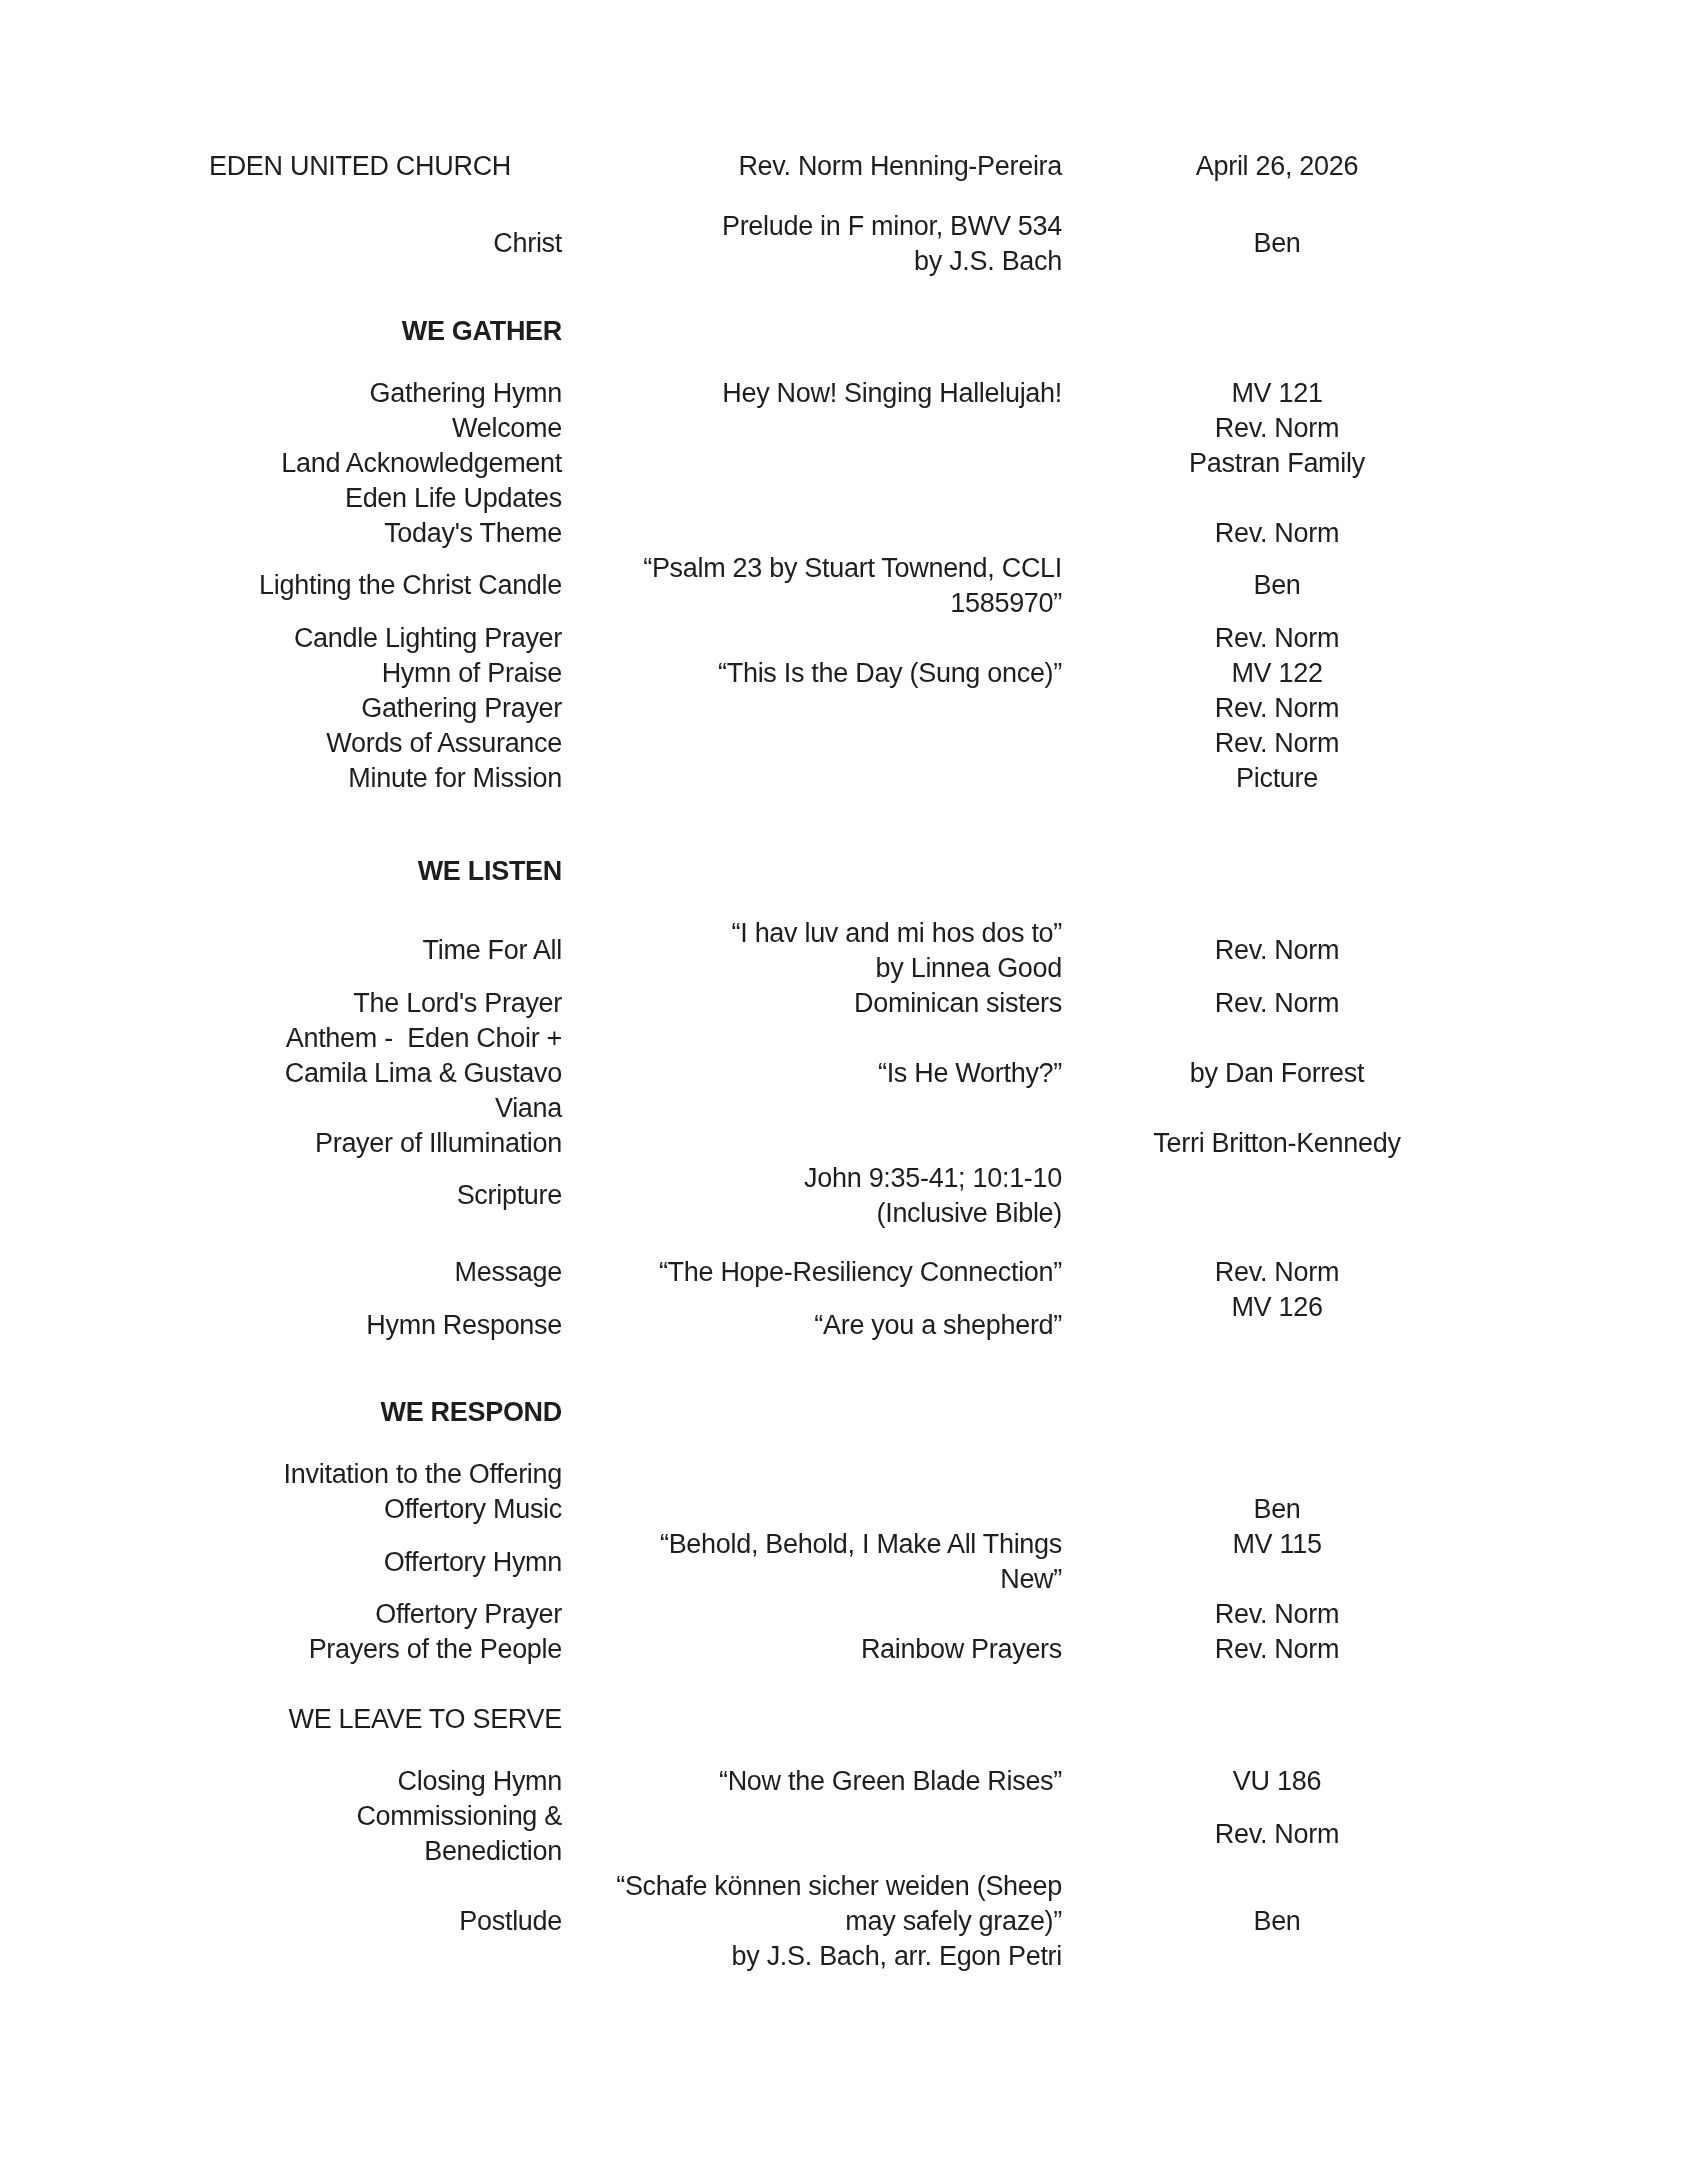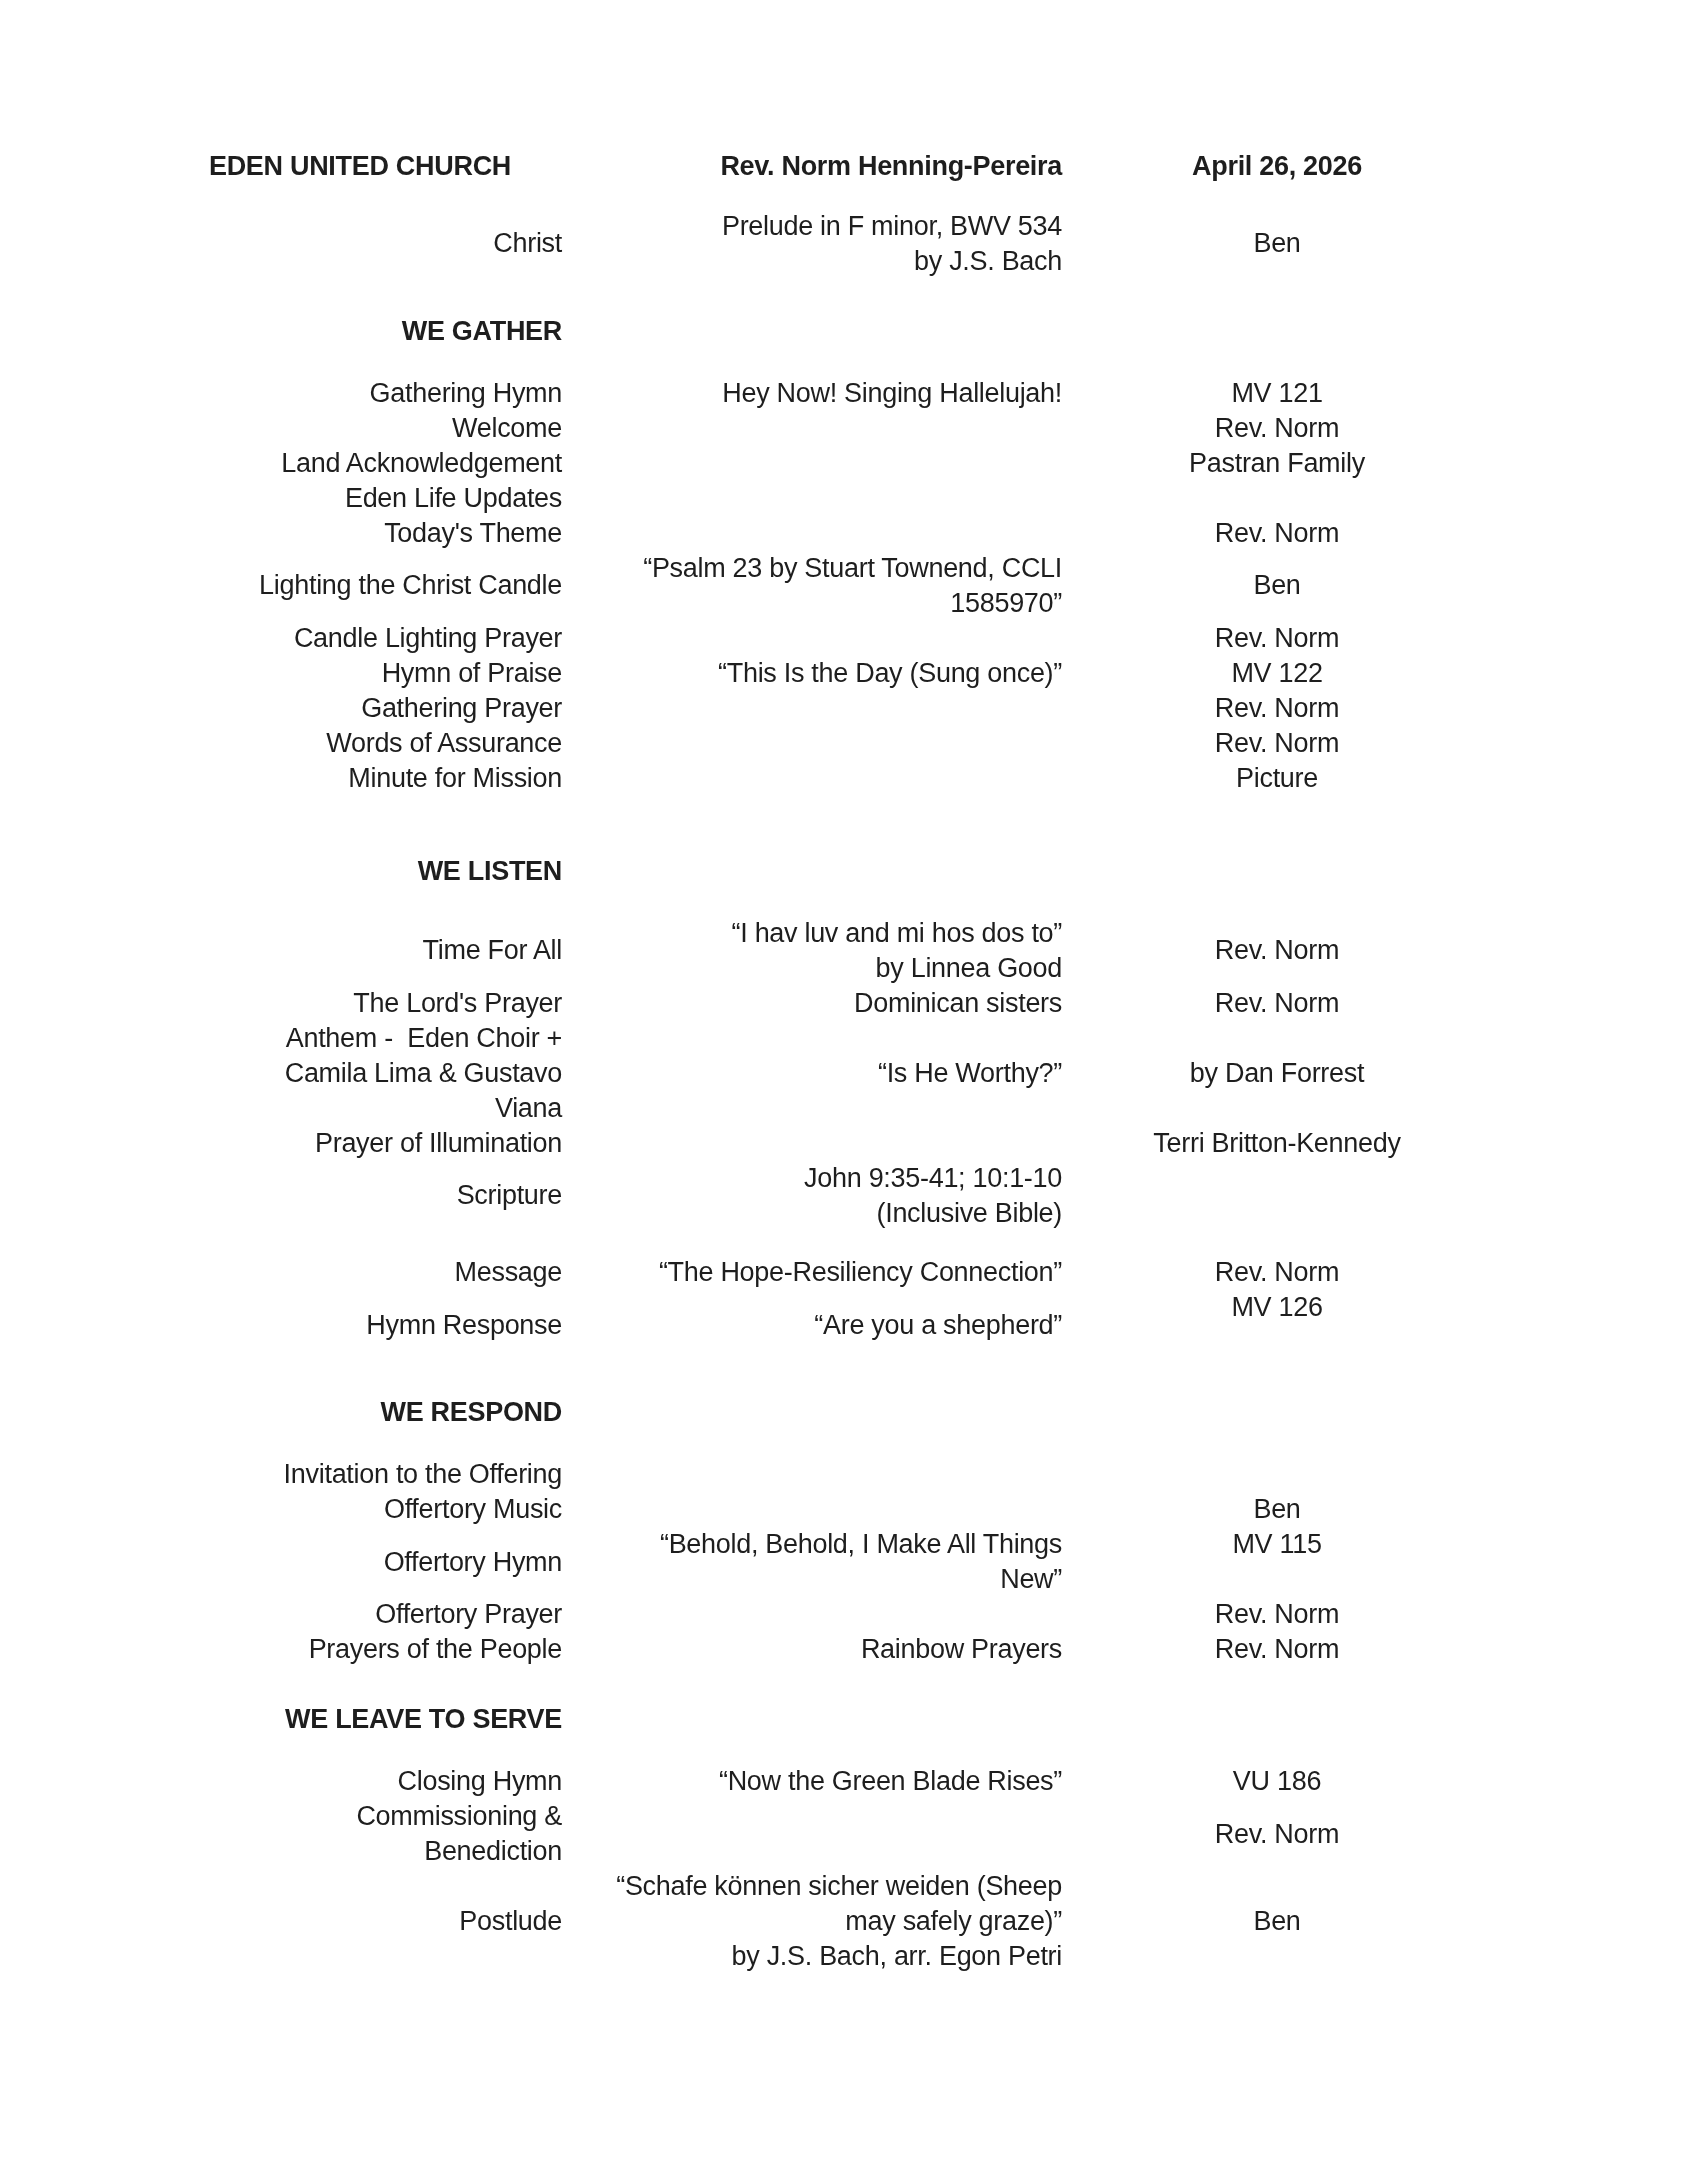--- a/index.html
+++ b/index.html
@@ -30,26 +30,26 @@
     line-height: 35px;
     letter-spacing: -0.3px;
     white-space: pre-wrap;
     color: #1e1e1e;
   }
   .cell.label   { grid-column: 1; text-align: right; }
   .cell.content { grid-column: 2; text-align: right; }
   .cell.leader  { grid-column: 3; text-align: center; }
 
   
-  .row.header .cell { font-weight: 700; }
+  .row.header .cell { font-weight: 400; }
   .row.header .cell.label { text-align: center; }
 
   
   .row.section { margin-top: 35px; margin-bottom: 27px; }
-  .row.section .cell.label { font-weight: 700; }
+  .row.section .cell.label { font-weight: 400; }
   .row.section.bold .cell.label { font-weight: 700; }
 
   
   .row.gap-before { margin-top: 24.6px; }
   .row.section.gap-before { margin-top: 58px; }
 
   
   .row.leader-top { min-height: 70px; }
   .row.leader-top .cell.leader { align-self: start; }
 </style>

